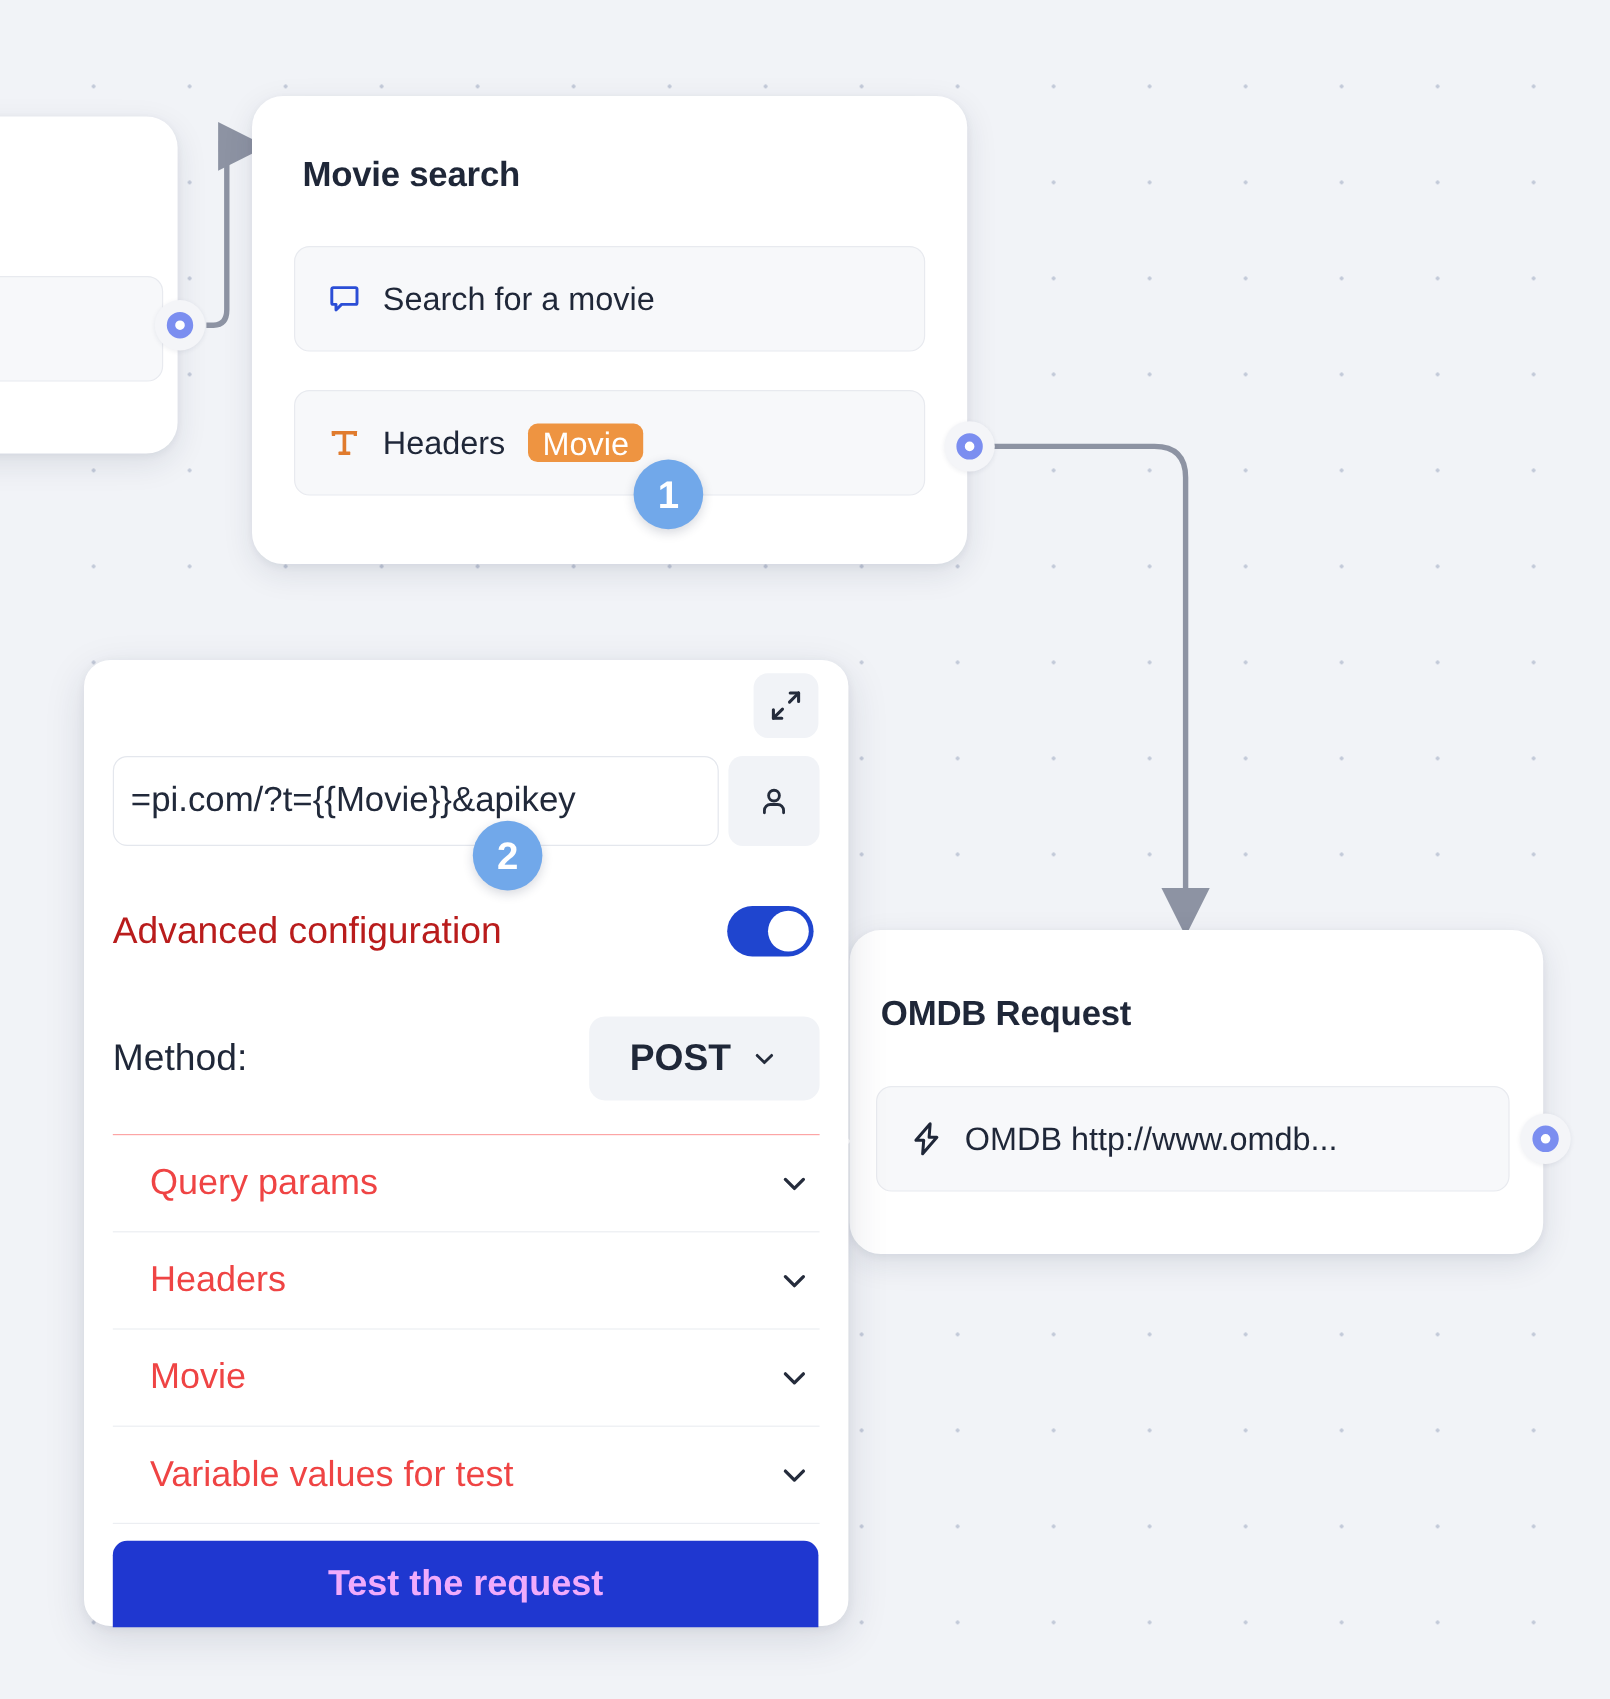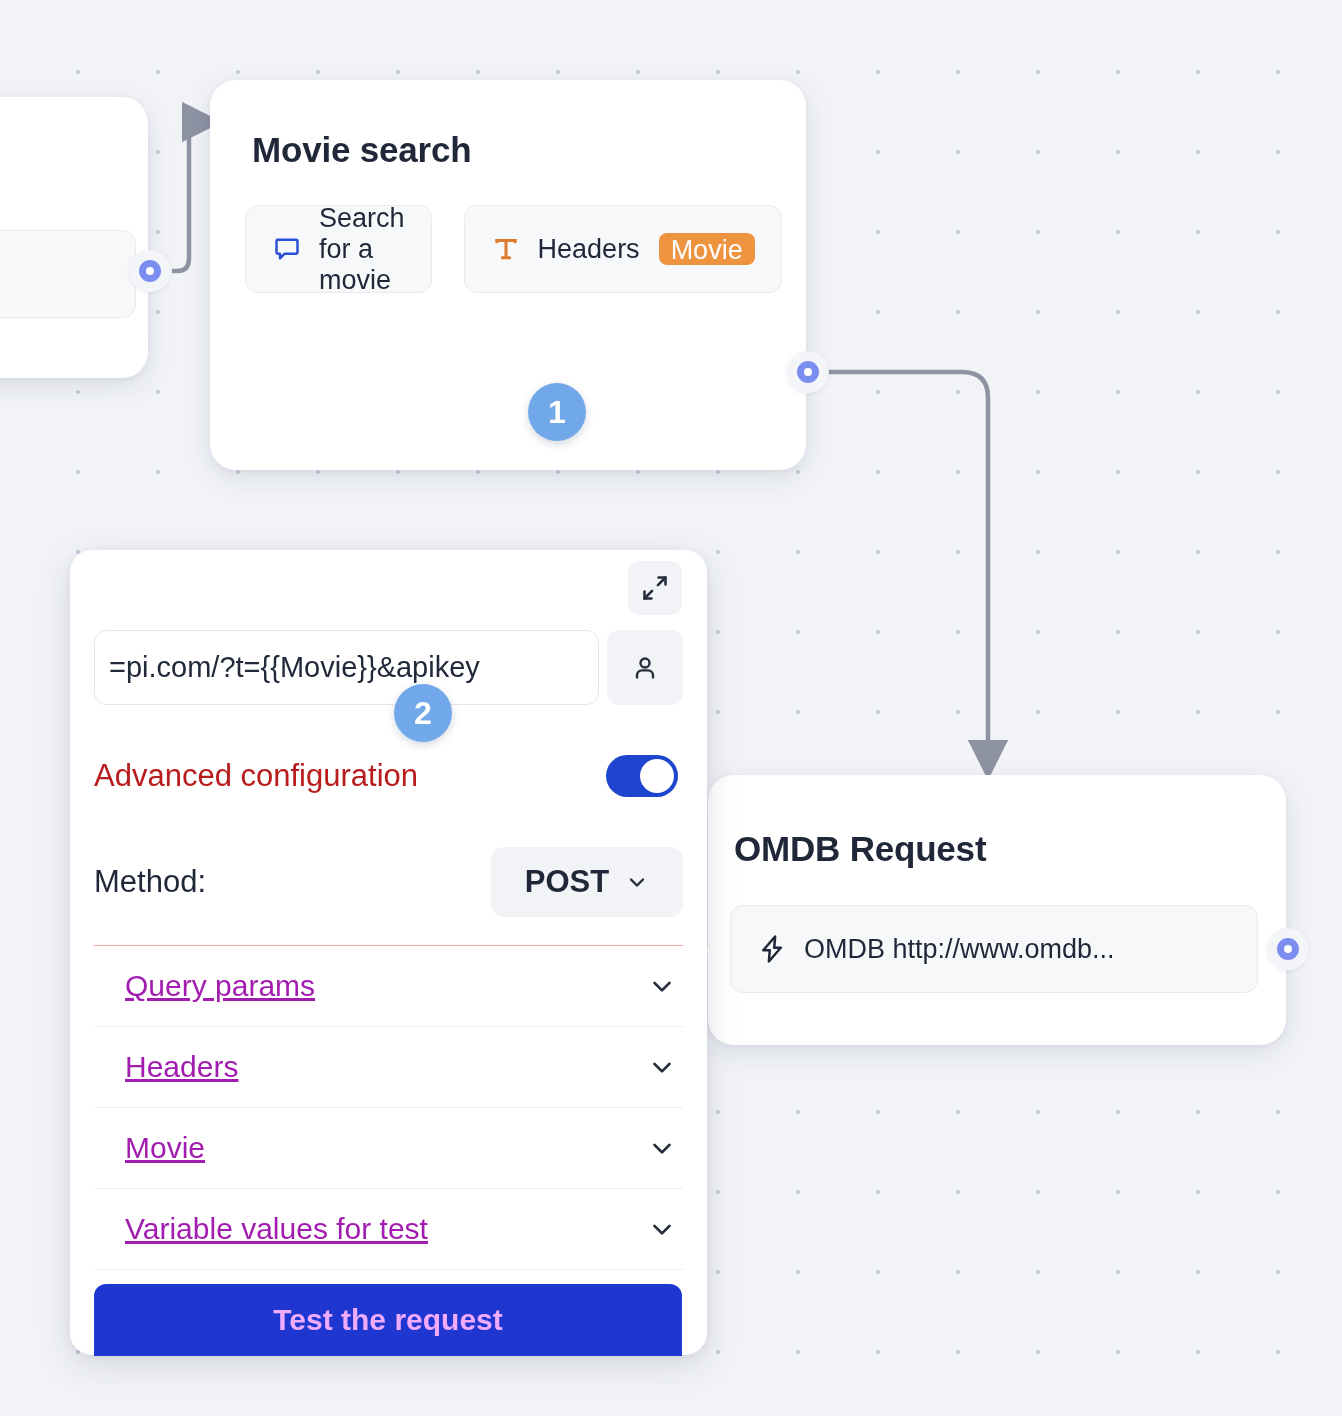--- a/index.html
+++ b/index.html
@@ -34,21 +34,21 @@
   }
 
   
   .node {
     position: absolute;
     background: #ffffff;
     border-radius: 26px;
     box-shadow: 0 8px 26px rgba(28, 40, 73, 0.10), 0 2px 6px rgba(28,40,73,0.05);
   }
   .node-title {
-    font-size: 35px;
+    font-size: 29px;
     font-weight: bold;
     color: #1f2738;
     letter-spacing: -0.2px;
   }
   .node-row {
     display: flex;
     align-items: center;
     gap: 17px;
     background: #f7f8fa;
     border: 1px solid #e8eaef;
@@ -94,21 +94,21 @@
     left: 252px - 210px;
     top: 50px;
     left: 42px;
   }
   #node-movie-search .rows {
     position: absolute;
     left: 35px;
     top: 125px;
     width: 526px;
     display: flex;
-    flex-direction: row;
+    flex-direction: column;
     gap: 32px;
   }
   .tag-movie {
     display: inline-block;
     background: #ee9441;
     color: #ffffff;
     border-radius: 8px;
     padding: 3px 12px 0 12px;
     font-size: 27px;
     line-height: 1.05;
@@ -317,22 +317,21 @@
     align-items: center;
     justify-content: space-between;
     height: 81px;
     border-bottom: 1px solid #eceef2;
     padding: 0 6px 0 31px;
     cursor: pointer;
     box-sizing: border-box;
   }
   .accordion-label {
     font-size: 30px;
-    color: #a21caf;
-    text-decoration: underline;
+    color: #ef4444;
   }
   #test-button {
     position: absolute;
     left: 94px;
     top: 1284px;
     width: 588px;
     height: 72px;
     background: #1f37d0;
     color: #f0abfc;
     font-size: 30px;

